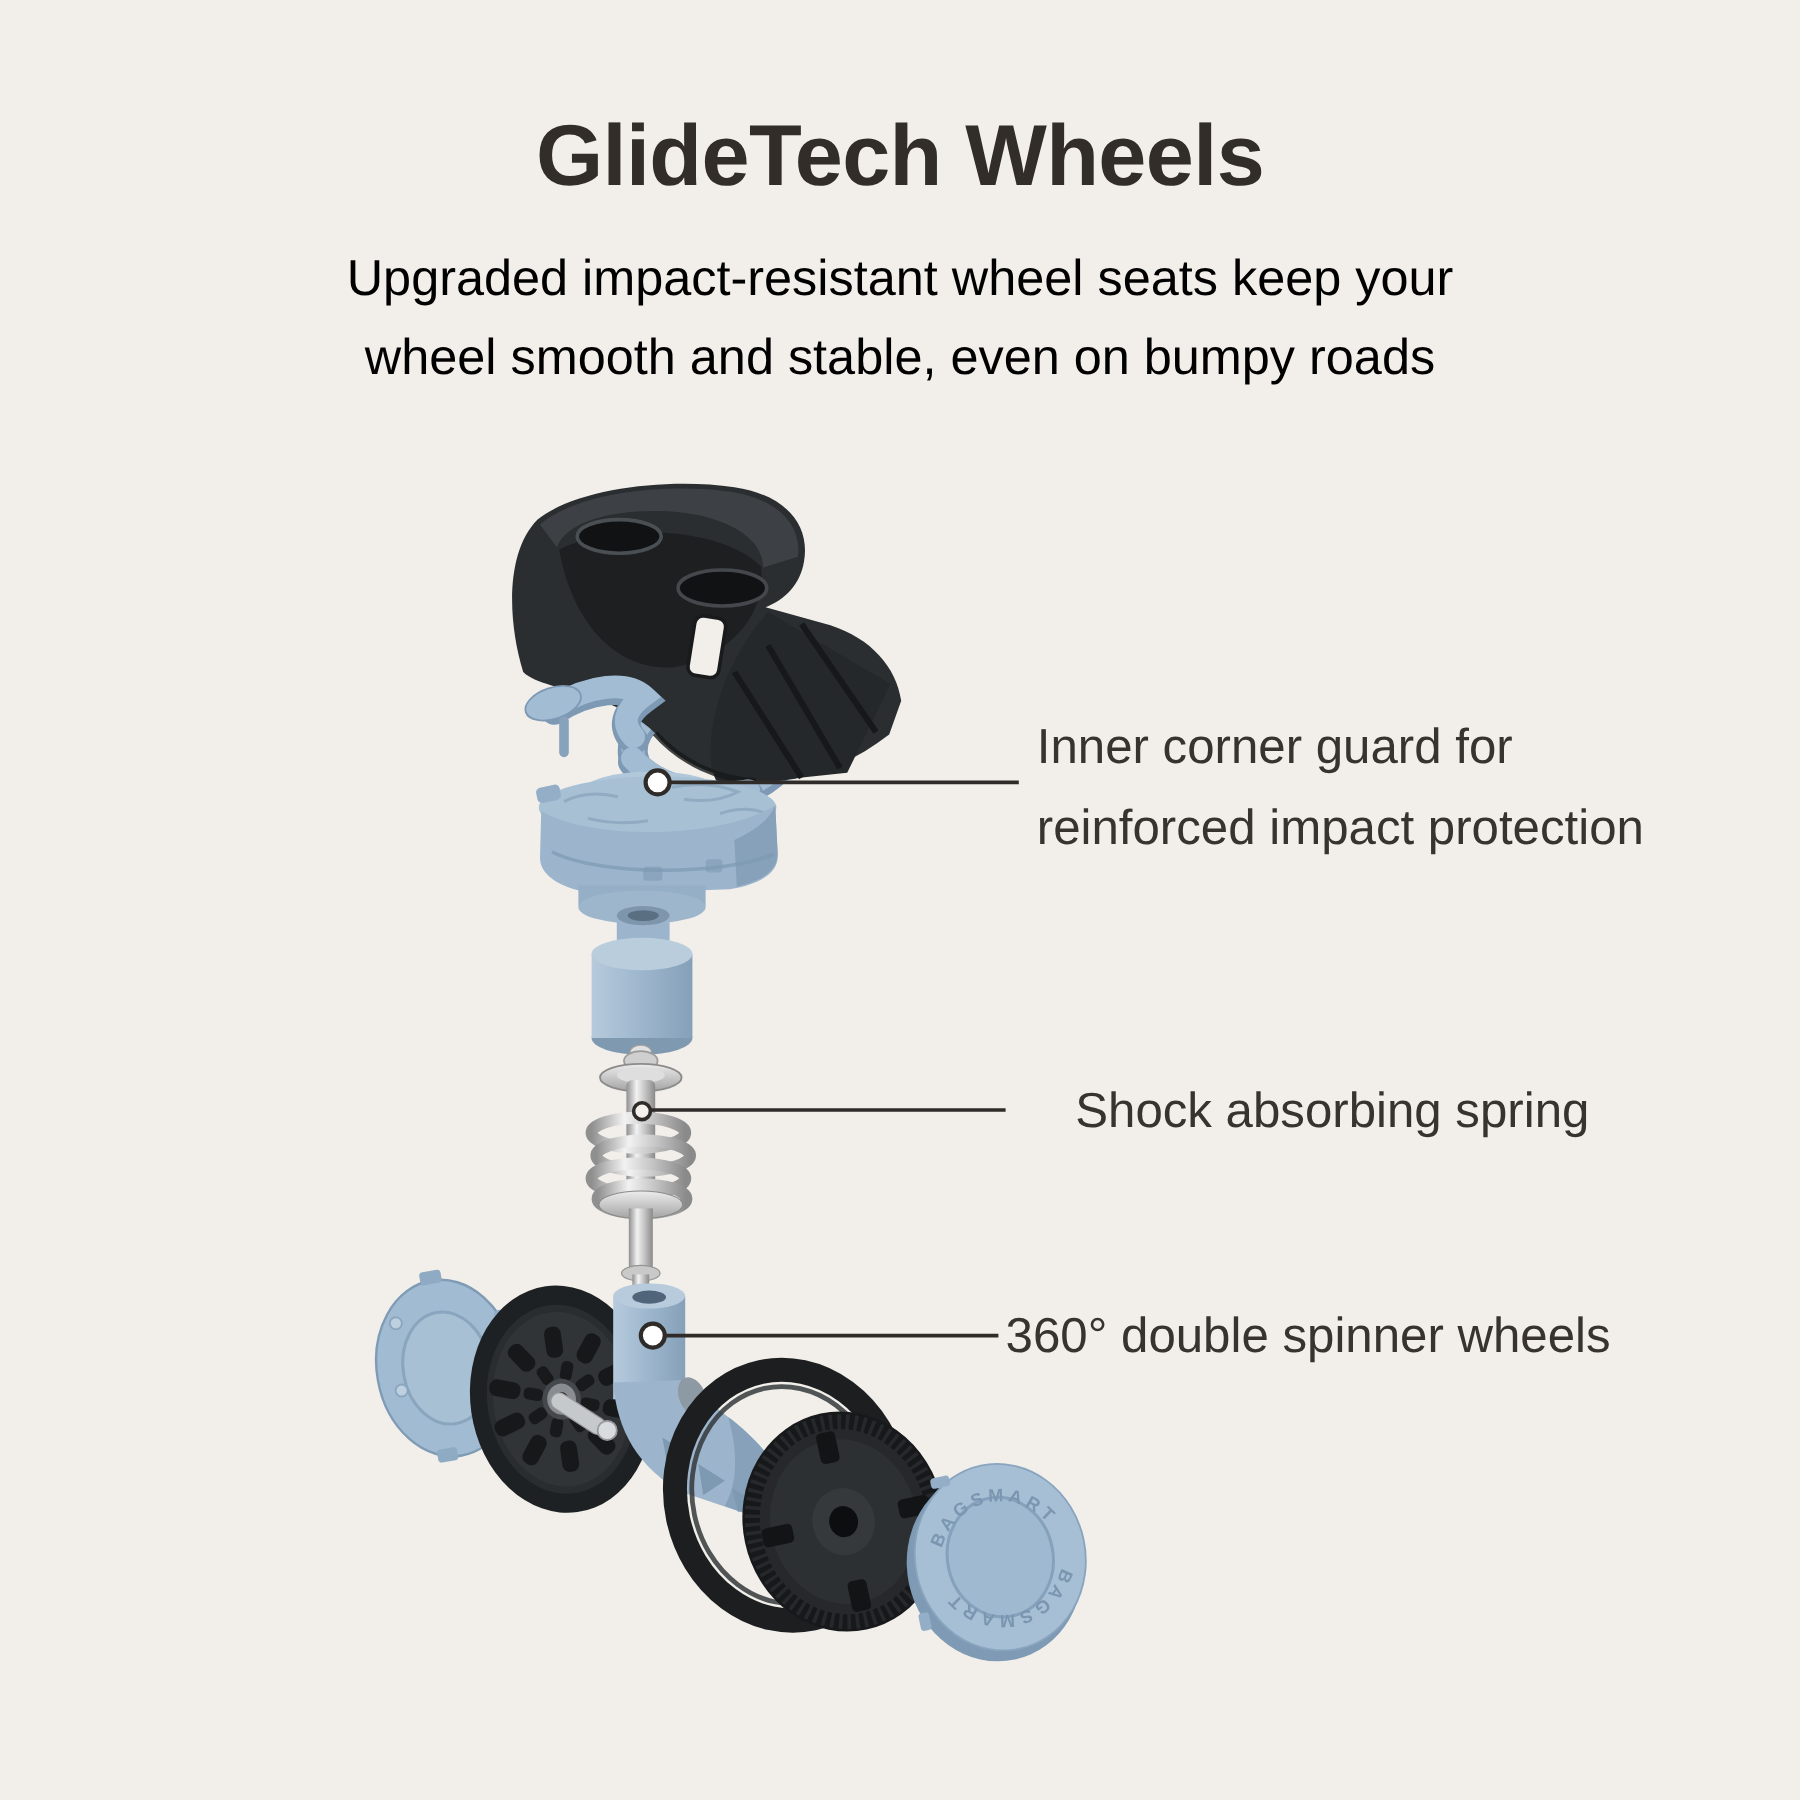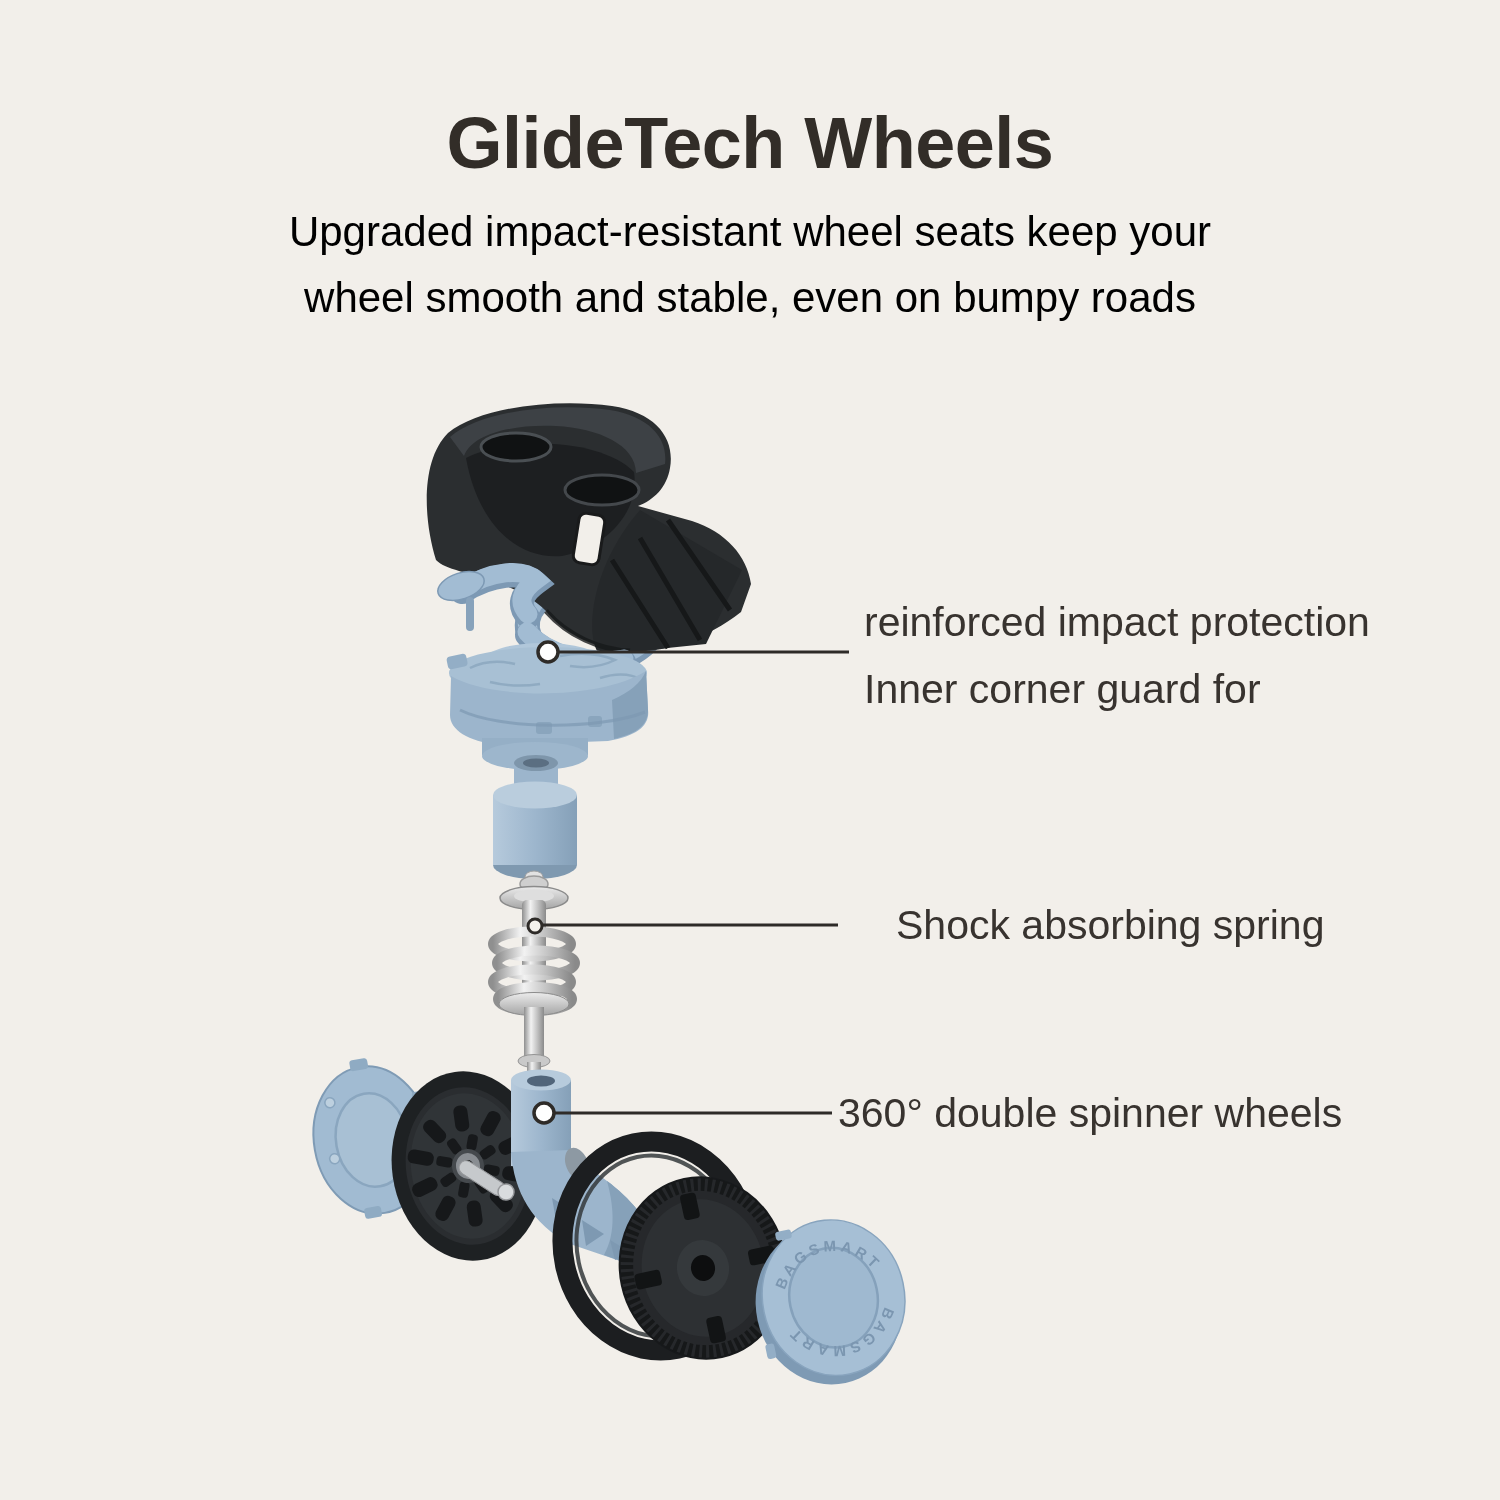--- a/index.html
+++ b/index.html
@@ -224,29 +224,29 @@
     <g stroke="#2e2b28">
       <line x1="550" y1="652" x2="849" y2="652" stroke-width="3"></line>
       <circle cx="548" cy="652" r="10" fill="#ffffff" stroke-width="3.5"></circle>
       <line x1="535" y1="925" x2="838" y2="925" stroke-width="3"></line>
       <circle cx="535" cy="926" r="7" fill="#f4f1ec" stroke-width="3"></circle>
       <line x1="544" y1="1113" x2="832" y2="1113" stroke-width="3"></line>
       <circle cx="544" cy="1113" r="10" fill="#ffffff" stroke-width="3.5"></circle>
     </g>
   </svg>
 
-  <h1 class="page-title" style="margin:13px;">GlideTech Wheels</h1>
+  <h1 class="page-title" style="margin:0;">GlideTech Wheels</h1>
 
   <div class="page-subtitle">
     <div>Upgraded impact-resistant wheel seats keep your</div>
     <div>wheel smooth and stable, even on bumpy roads</div>
   </div>
 
   <div class="callout two-line" id="callout-corner-guard">
+    <div>Inner corner guard for</div>
     <div>reinforced impact protection</div>
-    <div>Inner corner guard for</div>
   </div>
 
   <div class="callout one-line" id="callout-spring">Shock absorbing spring</div>
 
   <div class="callout one-line" id="callout-wheels">360° double spinner wheels</div>
 
 </div>
 
 </body></html>

